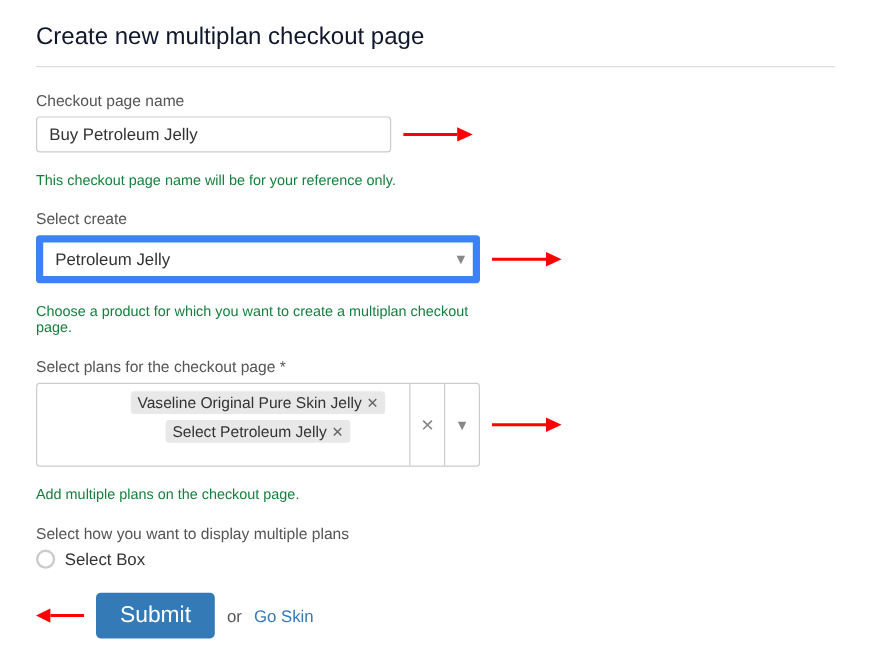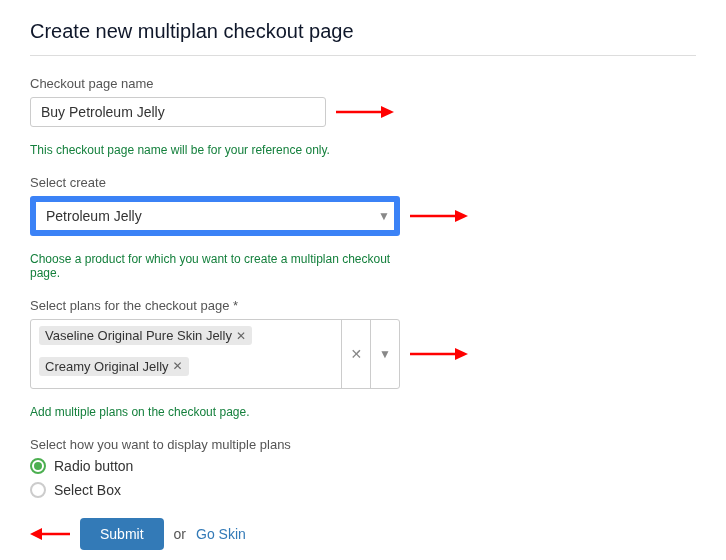--- a/index.html
+++ b/index.html
@@ -70,23 +70,24 @@
       font-size: 12px;
     }
     .multiselect-box {
       width: 370px;
       min-height: 70px;
       border: 1px solid #ccc;
       border-radius: 3px;
       padding: 6px 8px;
       display: flex;
       flex-wrap: wrap;
-      align-items: flex-start;
+      align-items: center;
       position: relative;
       gap: 5px;
+      flex-direction: column;
     }
     .tag {
       display: inline-flex;
       align-items: center;
       background: #e8e8e8;
       border-radius: 3px;
       padding: 2px 6px;
       font-size: 13px;
       color: #333;
       gap: 4px;
@@ -168,21 +169,21 @@
       align-items: center;
       gap: 10px;
       margin-top: 20px;
     }
     .submit-btn {
       background: #337ab7;
       color: #fff;
       border: none;
       border-radius: 4px;
       padding: 8px 20px;
-      font-size: 14px;
+      font-size: 19px;
       cursor: pointer;
     }
     .or-text {
       color: #555;
       font-size: 14px;
     }
     .go-back-link {
       color: #337ab7;
       text-decoration: none;
       font-size: 14px;
@@ -232,46 +233,40 @@
 
 <div class="form-group">
   <label>Select plans for the checkout page *</label>
   <div class="input-row">
     <div class="multiselect-box">
       <span class="tag">
         <span>Vaseline Original Pure Skin Jelly</span>
         <span class="tag-remove">✕</span>
       </span>
       <span class="tag">
-        <span>Creamy Original Jelly</span>
+        <span>Select Petroleum Jelly</span>
         <span class="tag-remove">✕</span>
       </span>
       <div class="multiselect-controls">
         <div class="multiselect-clear">✕</div>
         <div class="multiselect-dropdown">▼</div>
       </div>
     </div>
     <svg class="red-arrow-svg" width="60" height="20" viewBox="0 0 60 20">
       <line x1="0" y1="10" x2="45" y2="10" stroke="red" stroke-width="2.5"></line>
       <polygon points="45,4 58,10 45,16" fill="red"></polygon>
     </svg>
   </div>
   <div class="hint">Add multiple plans on the checkout page.</div>
 </div>
 
 <div class="form-group">
   <label>Select how you want to display multiple plans</label>
   <div class="radio-group">
     <div class="radio-option">
-      <div class="radio-custom checked">
-        <div class="radio-dot"></div>
-      </div>
-      <span class="radio-label">Radio button</span>
-    </div>
-    <div class="radio-option">
       <div class="radio-custom"></div>
       <span class="radio-label">Select Box</span>
     </div>
   </div>
 </div>
 
 <div class="footer-row">
   <svg class="red-arrow-svg" width="40" height="20" viewBox="0 0 40 20">
     <line x1="40" y1="10" x2="12" y2="10" stroke="red" stroke-width="2.5"></line>
     <polygon points="12,4 0,10 12,16" fill="red"></polygon>

